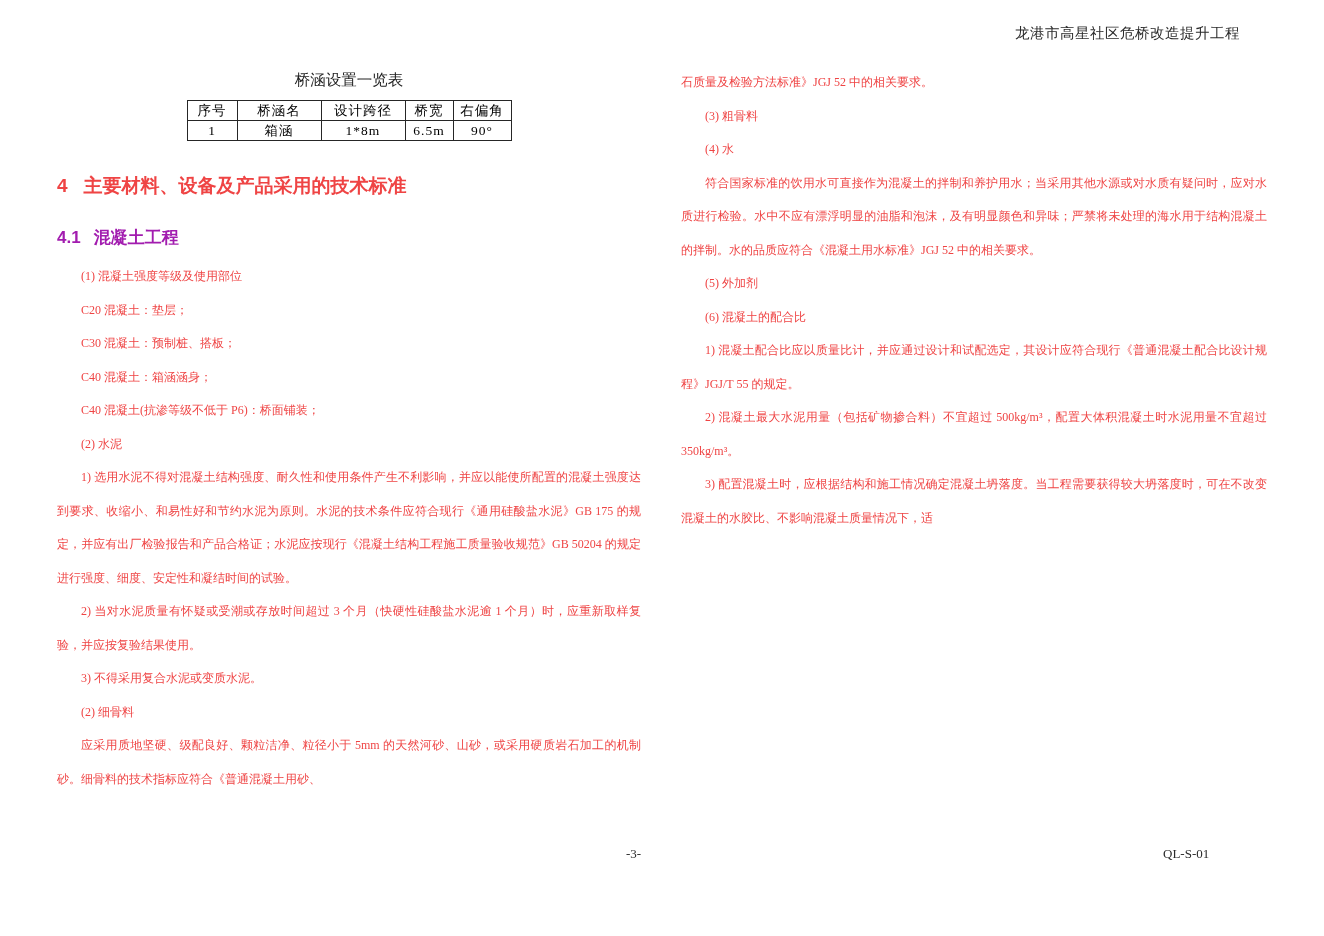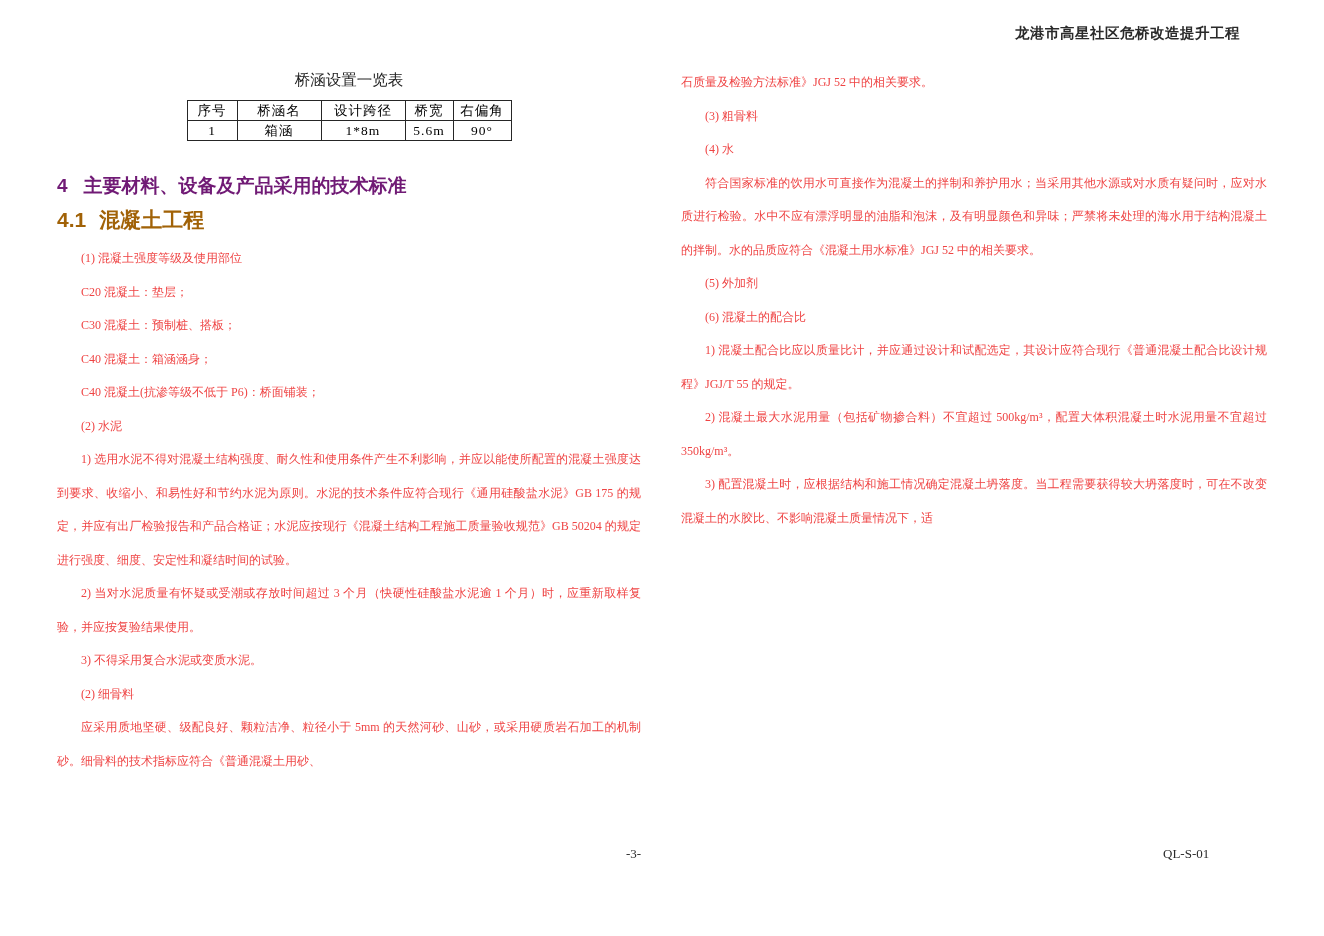--- a/index.html
+++ b/index.html
@@ -4,39 +4,39 @@
 <style>
   * { margin: 0; padding: 0; box-sizing: border-box; }
   html, body { background: #ffffff; }
   .page {
     position: relative; width: 1324px; height: 936px; background: #ffffff;
     overflow: hidden; font-family: "Liberation Serif", "DejaVu Serif", serif;
     color: #1d1d1d;
   }
   .page-header {
     position: absolute; top: 24px; right: 84px;
-    font-size: 14.5px; letter-spacing: 0.5px; color: #2a2a2a; font-weight: bold;
+    font-size: 14.5px; letter-spacing: 0.5px; color: #2a2a2a;
   }
   .col { position: absolute; top: 64px; }
   .col-left { left: 57px; width: 584px; }
   .col-right { left: 681px; width: 586px; padding-top: 2px; }
   .table-title { text-align: center; font-size: 15.5px; line-height: 24px; margin: 4px 0 8px; }
   table.bridge-table { margin: 0 auto; border-collapse: collapse; font-size: 13.5px; color: #000000; }
   .bridge-table th, .bridge-table td {
     border: 1.6px solid #262626; font-weight: normal; text-align: center;
     height: 20px; padding: 0 4px; letter-spacing: 1px;
   }
   h1.sec {
     margin-top: 30px; font-family: "Liberation Sans", "DejaVu Sans", sans-serif;
-    font-size: 19px; font-weight: bold; color: #701a75; line-height: 30px;
+    font-size: 19px; font-weight: bold; color: #ef4444; line-height: 30px;
   }
   h1.sec .h-num { margin-right: 16px; }
   h2.sec {
-    margin-top: 7px; font-family: "Liberation Sans", "DejaVu Sans", sans-serif;
-    font-size: 21px; font-weight: bold; color: #a16207; line-height: 24px;
+    margin-top: 25px; font-family: "Liberation Sans", "DejaVu Sans", sans-serif;
+    font-size: 17px; font-weight: bold; color: #a21caf; line-height: 24px;
   }
   h2.sec .h-num { margin-right: 13px; }
   .col p {
     font-size: 12px; line-height: 33.5px; text-align: justify;
     text-indent: 2em; color: #ef4444;
   }
   .col-left .body-start { margin-top: 10px; }
   p.cont { text-indent: 0; }
   .footer-item { position: absolute; font-size: 13px; color: #2a2a2a; }
   .page-num { left: 626px; top: 846px; }
@@ -68,21 +68,21 @@
           <th>设计跨径</th>
           <th>桥宽</th>
           <th>右偏角</th>
         </tr>
       </thead>
       <tbody>
         <tr>
           <td>1</td>
           <td>箱涵</td>
           <td>1*8m</td>
-          <td>5.6m</td>
+          <td>6.5m</td>
           <td>90°</td>
         </tr>
       </tbody>
     </table>
 
     <h1 class="sec"><span class="h-num">4</span><span>主要材料、设备及产品采用的技术标准</span></h1>
 
     <h2 class="sec"><span class="h-num">4.1</span><span>混凝土工程</span></h2>
 
     <p class="body-start">(1) 混凝土强度等级及使用部位</p>

